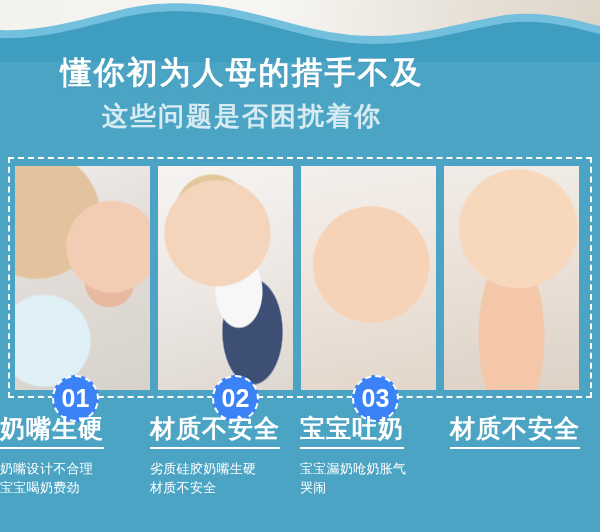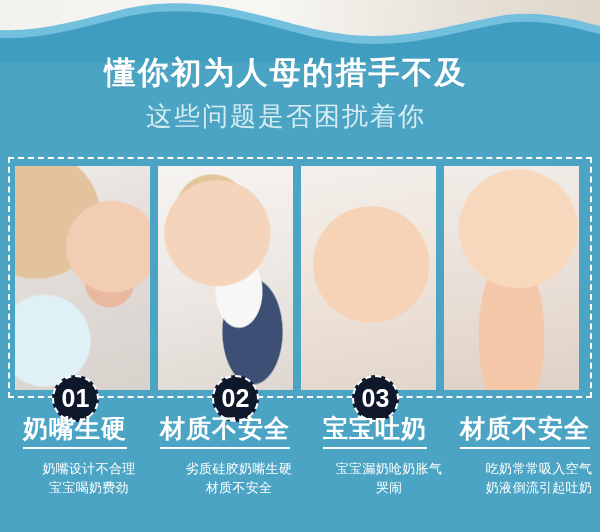--- a/index.html
+++ b/index.html
@@ -11,28 +11,28 @@
   #poster{
     position:relative;width:600px;height:532px;
     background:#4ba4c4;overflow:hidden;
   }
   
   .wave-wrap{position:absolute;top:0;left:0;width:600px;height:62px;overflow:hidden;}
   .wave-bg{position:absolute;top:0;left:0;width:600px;height:62px;
     background:linear-gradient(100deg,#f4f2ef 0%,#f7f6f3 45%,#e6e0d6 78%,#ddd5c8 100%);}
   .wave-wrap svg{position:absolute;left:0;top:0;display:block;}
   
-  .head{position:absolute;left:0;top:54px;width:484px;text-align:center;padding-left:44px;}
+  .head{position:absolute;left:0;top:54px;width:484px;text-align:center;}
   .head .title{
     color:#ffffff;font-size:31px;font-weight:bold;letter-spacing:2px;
     line-height:38px;white-space:nowrap;
     text-shadow:0 1px 1px rgba(0,0,0,.07);
   }
   .head .subtitle{
-    color:#e2f1f7;font-size:26px;font-weight:normal;letter-spacing:2px;
+    color:#e2f1f7;font-size:26px;font-weight:bold;letter-spacing:2px;
     line-height:34px;margin-top:7px;white-space:nowrap;opacity:.93;
   }
   
   .frame{
     position:absolute;left:8px;top:157px;width:584px;height:241px;
     border:2px dashed #ffffff;box-sizing:border-box;
   }
   
   .strip{
     position:absolute;left:15px;top:166px;width:570px;height:224px;
@@ -62,39 +62,39 @@
       linear-gradient(170deg,#f3efec 0%,#efe4da 50%,#e2d6cb 100%);}
   .p4{background:
       radial-gradient(circle at 55% 28%,#f7d8bd 0 33%,rgba(247,216,189,0) 34%),
       radial-gradient(ellipse at 52% 46%,#fdfdfd 0 10%,rgba(253,253,253,0) 11%),
       radial-gradient(ellipse at 50% 76%,#f3c7a7 0 34%,rgba(243,199,167,0) 35%),
       linear-gradient(175deg,#f1ece8 0%,#e9ded5 55%,#ded2c7 100%);}
   
   .badges{position:absolute;left:0;top:0;width:600px;height:532px;pointer-events:none;}
   .badge{
     position:absolute;width:47px;height:47px;border-radius:50%;
-    background:#0f172a;border:2px dashed #ffffff;box-sizing:border-box;
+    background:#3b82f6;border:2px dashed #ffffff;box-sizing:border-box;
     color:#ffffff;font-size:25px;font-weight:bold;line-height:43px;
     text-align:center;top:375px;
   }
   .b1{left:52px}.b2{left:212px}.b3{left:352px}.b4{left:502px}
   
   .captions{
     position:absolute;left:0;top:412px;width:600px;height:120px;
     display:flex;
   }
-  .cap{width:150px;text-align:center;}
+  .cap{width:150px;}
   .cap .h{
     display:inline-block;color:#ffffff;font-size:25px;font-weight:bold;
     letter-spacing:1px;line-height:32px;white-space:nowrap;
     border-bottom:2px solid #ffffff;padding-bottom:3px;
   }
   .cap .d{
     color:#ffffff;font-size:13px;line-height:19px;margin-top:10px;
-    letter-spacing:.3px;white-space:nowrap;padding-left:28px;
+    letter-spacing:.3px;white-space:nowrap;
   }
 </style>
 </head>
 <body>
 
 <div id="poster">
 
   <div class="wave-wrap">
     <div class="wave-bg"></div>
     <svg width="600" height="62" viewBox="0 0 600 62" preserveAspectRatio="none">
@@ -154,21 +154,17 @@
     <div class="cap">
       <div class="h">宝宝吐奶</div>
       <div class="d">
         <div>宝宝漏奶呛奶胀气</div>
         <div>哭闹</div>
       </div>
     </div>
 
     <div class="cap">
       <div class="h">材质不安全</div>
-      <div class="d">
-        <div>吃奶常常吸入空气</div>
-        <div>奶液倒流引起吐奶</div>
-      </div>
     </div>
 
   </div>
 
 </div>
 
 </body></html>

